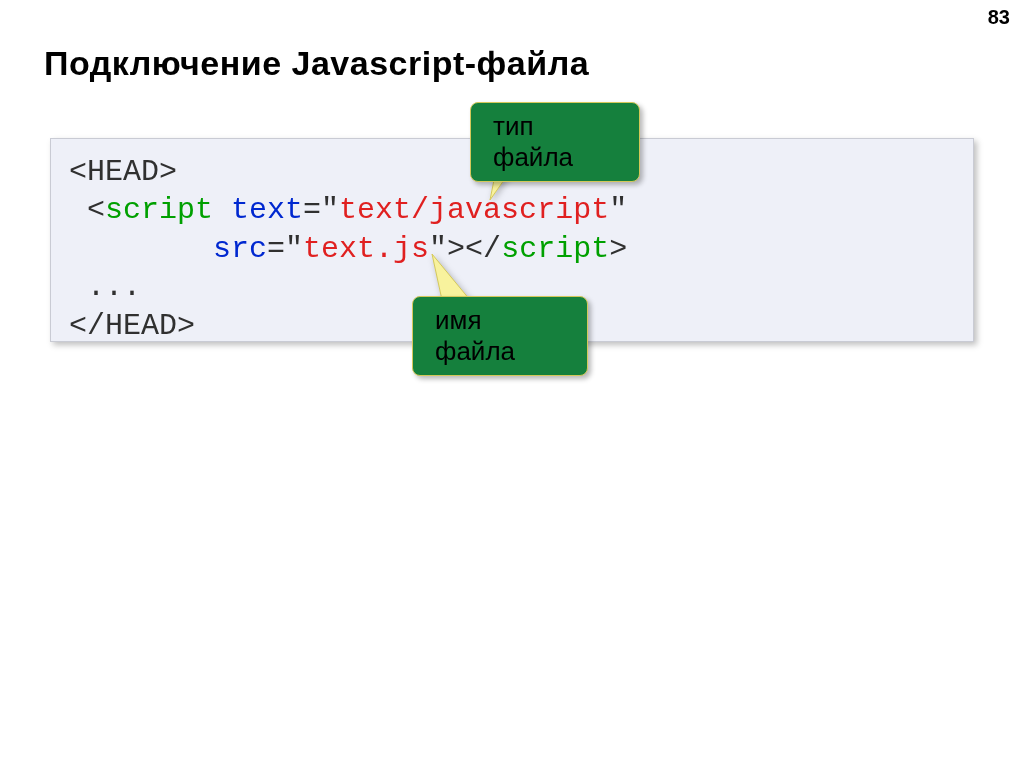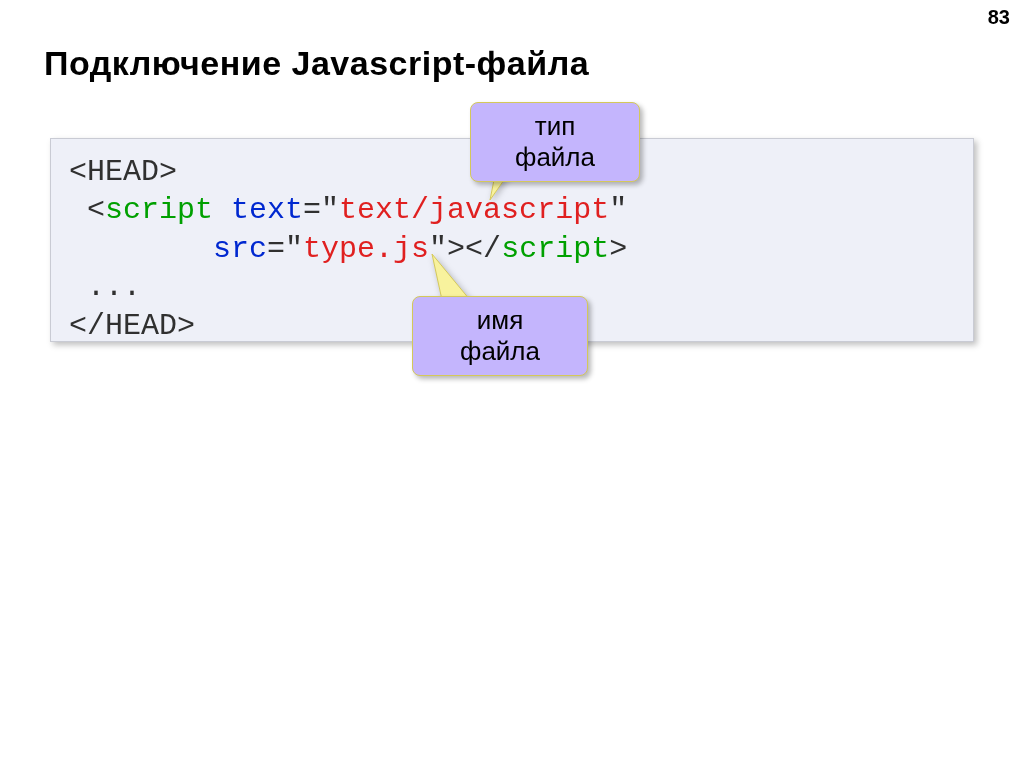--- a/index.html
+++ b/index.html
@@ -24,29 +24,29 @@
     color: #303030;
     white-space: pre;
   }
   .blk { color: #303030; }
   .grn { color: #00a000; }
   .blu { color: #0028d0; }
   .red { color: #e02020; margin-top: 8px; }
 
   .callout {
     position: absolute;
-    background: #c4b5fd;
+    background: #15803d;
     border: 1px solid #d4c85a;
     border-radius: 8px;
     box-shadow: 3px 3px 5px rgba(0,0,0,0.28);
     font-family: Arial, Helvetica, sans-serif;
     font-size: 26px;
     color: #000;
     padding: 8px 22px;
-    text-align: center;
+    text-align: left;
   }
   
   .c1 { top: 102px; left: 470px; width: 170px; }
   .c1-tail {
     position: absolute;
     top: 140px; left: 484px;
     width: 50px; height: 60px;
     filter: drop-shadow(2px 2px 3px rgba(0,0,0,0.25));
     pointer-events: none;
   }
@@ -65,21 +65,21 @@
 </style>
 </head>
 <body>
 <div class="slide">
 
   <div class="page-no">83</div>
   <div class="title">Подключение Javascript-файла</div>
 
   <div class="code-box"><span class="blk">&lt;HEAD&gt;</span>
 <span class="blk"> &lt;</span><span class="grn">script</span><span class="blk"> </span><span class="blu">text</span><span class="blk">="</span><span class="red">text/javascript</span><span class="blk">"</span>
-<span class="blk">        </span><span class="blu">src</span><span class="blk">="</span><span class="red">type.js</span><span class="blk">"&gt;</span><span class="blk">&lt;/</span><span class="grn">script</span><span class="blk">&gt;</span>
+<span class="blk">        </span><span class="blu">src</span><span class="blk">="</span><span class="red">text.js</span><span class="blk">"&gt;</span><span class="blk">&lt;/</span><span class="grn">script</span><span class="blk">&gt;</span>
 <span class="blk"> ...</span>
 <span class="blk">&lt;/HEAD&gt;</span></div>
 
   <div class="c1-tail">
     <svg viewBox="0 0 50 60">
       <polygon points="6,60 48,0 18,0" fill="#f8f29d" stroke="#d4c85a" stroke-width="1"></polygon>
     </svg>
   </div>
   <div class="c2-tail">
     <svg viewBox="0 0 42 48">

